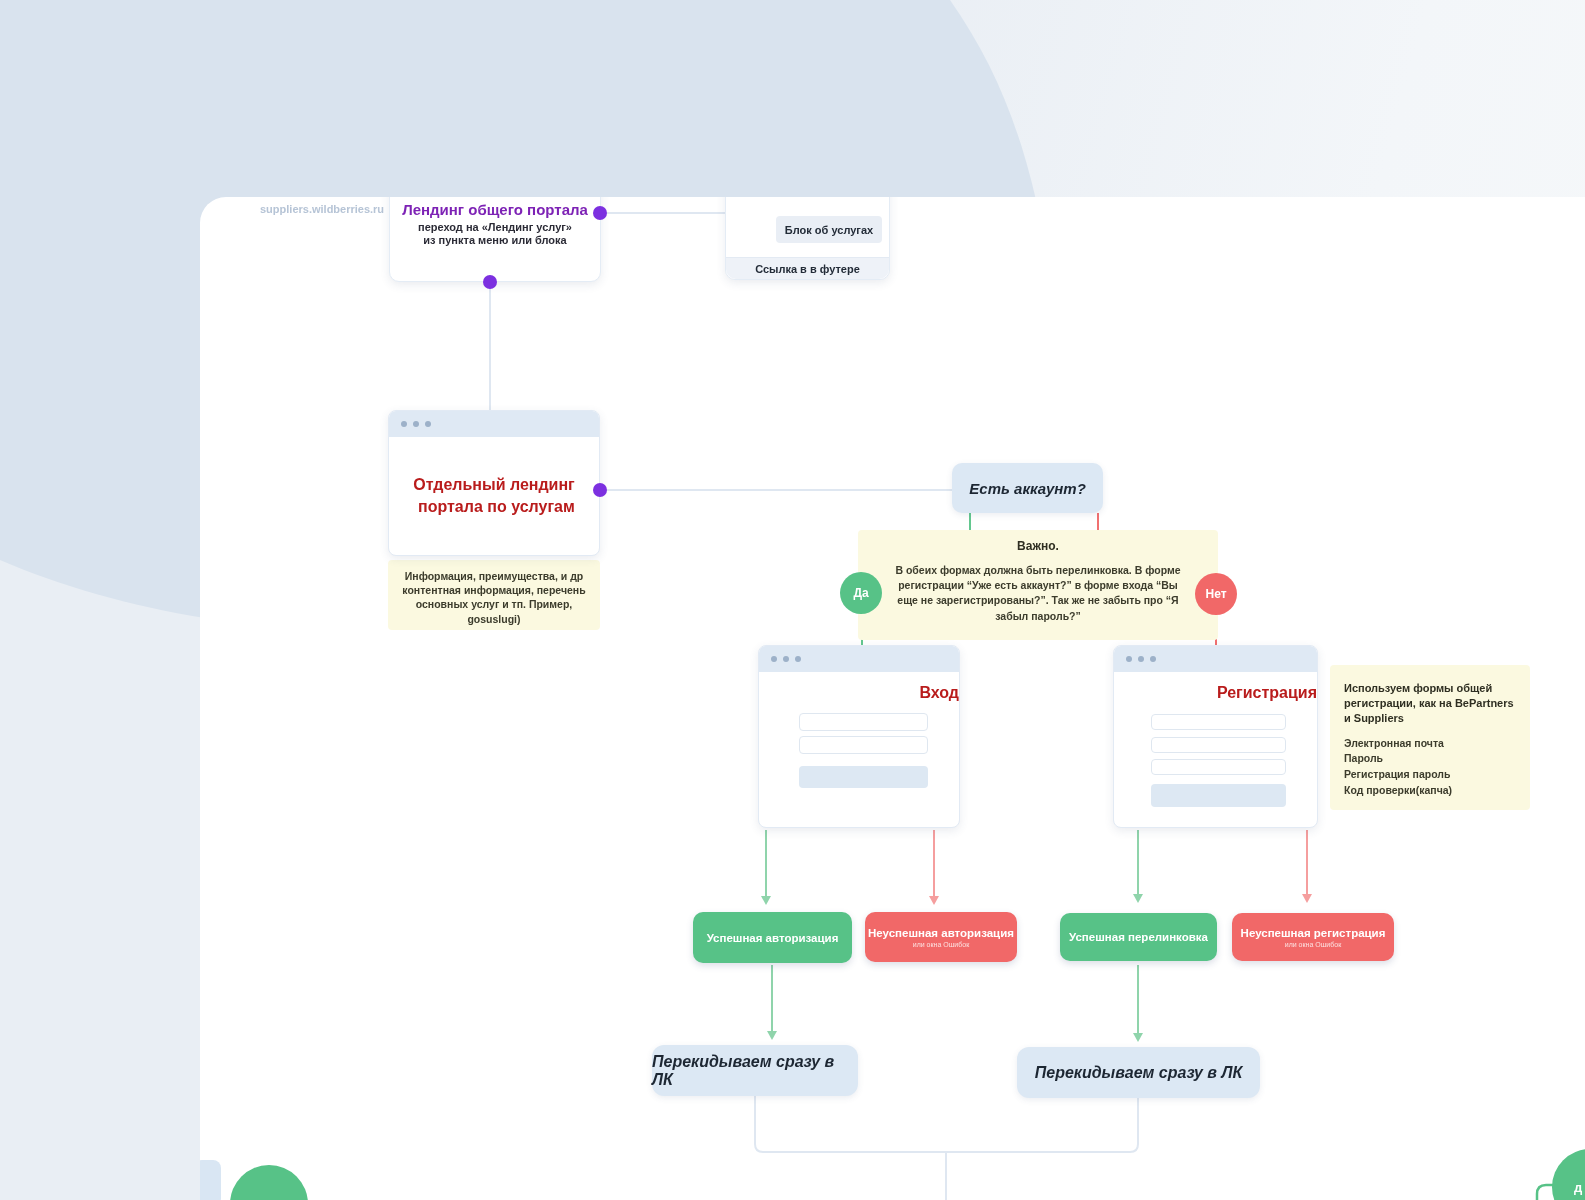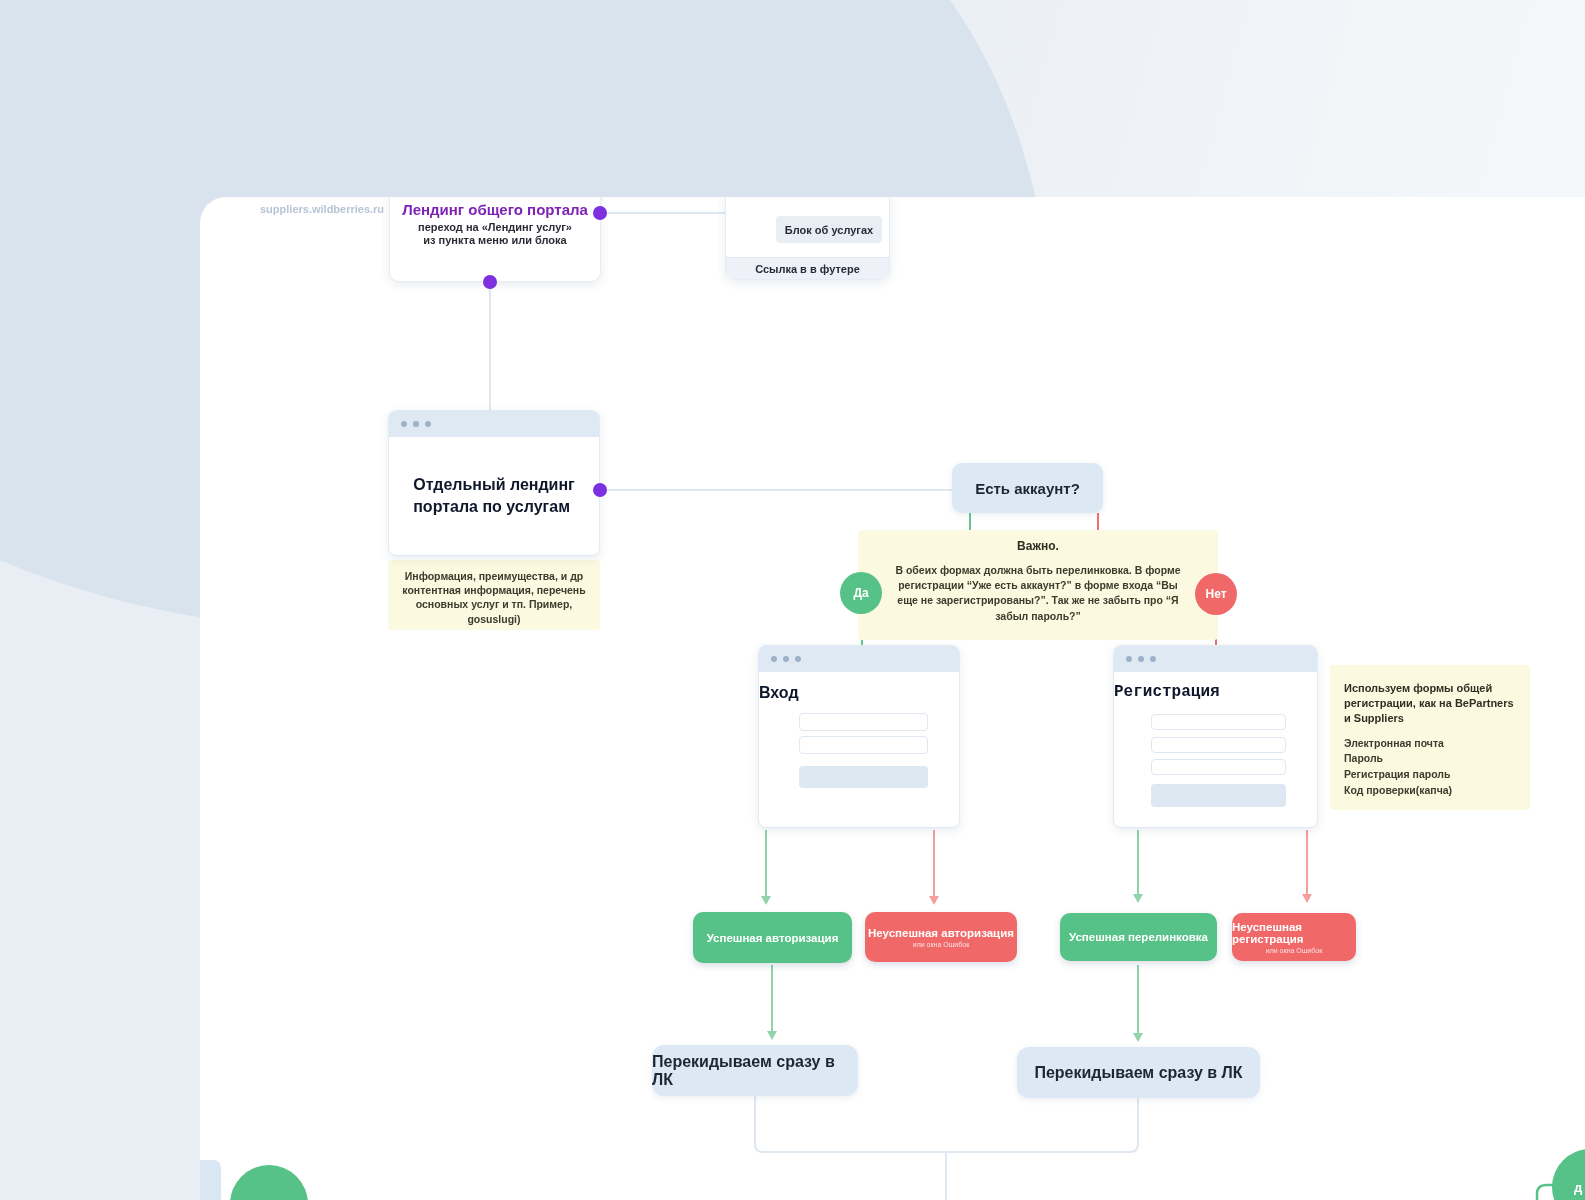--- a/index.html
+++ b/index.html
@@ -12,31 +12,31 @@
   .abs{position:absolute;}
   .connectors{position:absolute;left:0;top:0;z-index:2;}
   .card{position:absolute;background:#fff;border:1px solid #e4ecf5;border-radius:10px;
         box-shadow:0 3px 10px rgba(50,70,110,.10);z-index:3;}
   .window{position:absolute;background:#fff;border:1px solid #e2eaf4;border-radius:8px;
           box-shadow:0 3px 10px rgba(50,70,110,.10);z-index:3;overflow:hidden;}
   .win-header{height:26px;background:#dfe9f4;display:flex;align-items:center;padding-left:12px;gap:6px;}
   .win-dot{width:6px;height:6px;border-radius:50%;background:#9db1c9;}
   .note{position:absolute;background:#fbf9e0;border-radius:4px;z-index:2;color:#3c3c2c;}
   .bluebox{position:absolute;background:#dce8f4;border-radius:10px;display:flex;align-items:center;
-           justify-content:center;font-weight:bold;color:#1d2733;z-index:3;box-shadow:0 2px 6px rgba(60,80,120,.10);}
+           justify-content:center;font-weight:bold;color:#1d2733;z-index:3;box-shadow:0 2px 6px rgba(60,80,120,.10);font-style:italic;}
   .resbox{position:absolute;border-radius:10px;display:flex;flex-direction:column;align-items:center;
           justify-content:center;color:#fff;z-index:3;box-shadow:0 3px 7px rgba(60,80,120,.18);}
   .resbox .lbl{font-size:11.5px;font-weight:600;}
   .resbox .sub{font-size:7px;opacity:.8;margin-top:2px;}
   .green{background:#57c287;}
   .red{background:#f16868;}
   .circle{position:absolute;border-radius:50%;display:flex;align-items:center;justify-content:center;
           color:#fff;font-weight:bold;z-index:4;}
   .pdot{position:absolute;width:14px;height:14px;border-radius:50%;background:#7c30e0;z-index:5;}
-  .wintitle{font-size:16px;font-weight:bold;color:#0f172a;text-align:left;line-height:1.35;}
+  .wintitle{font-size:16px;font-weight:bold;color:#b91c1c;text-align:right;line-height:1.35;}
   .field{position:absolute;background:#fff;border:1px solid #dfe7f0;border-radius:4px;}
   .btnshape{position:absolute;background:#dde8f3;border-radius:4px;}
   .line{fill:none;stroke:#dfe7f1;stroke-width:2;}
   .gline{fill:none;stroke:#63c78f;stroke-width:2;}
   .rline{fill:none;stroke:#f17070;stroke-width:2;}
   .galine{fill:none;stroke:#8fd4ab;stroke-width:2;}
   .raline{fill:none;stroke:#f59e9e;stroke-width:2;}
   .ghead{fill:#8fd4ab;}  .rhead{fill:#f59e9e;}
 </style>
 </head>
@@ -144,21 +144,21 @@
       <div class="field" style="left:40px;top:90px;width:129px;height:18px;"></div>
       <div class="btnshape" style="left:40px;top:120px;width:129px;height:22px;"></div>
     </div>
 
     <div class="window" style="left:913px;top:448px;width:205px;height:183px;">
       <div class="win-header">
         <span class="win-dot"></span>
         <span class="win-dot"></span>
         <span class="win-dot"></span>
       </div>
-      <div class="wintitle abs" style="left:0;top:36px;width:100%;font-family:Liberation Mono, monospace;">Регистрация</div>
+      <div class="wintitle abs" style="left:0;top:36px;width:100%;">Регистрация</div>
       <div class="field" style="left:37px;top:68px;width:135px;height:16px;"></div>
       <div class="field" style="left:37px;top:91px;width:135px;height:16px;"></div>
       <div class="field" style="left:37px;top:113px;width:135px;height:16px;"></div>
       <div class="btnshape" style="left:37px;top:138px;width:135px;height:23px;"></div>
     </div>
 
     <div class="note" style="left:1130px;top:468px;width:200px;height:145px;padding:16px 14px;text-align:left;">
       <div style="font-size:11px;font-weight:bold;line-height:1.35;color:#2f2f22;">Используем формы общей регистрации, как на BePartners и Suppliers</div>
       <div style="margin-top:10px;font-size:10.5px;line-height:1.5;font-weight:600;">
         <div>Электронная почта</div>
@@ -171,21 +171,21 @@
     <div class="resbox green" style="left:493px;top:715px;width:159px;height:51px;">
       <span class="lbl">Успешная авторизация</span>
     </div>
     <div class="resbox red" style="left:665px;top:715px;width:152px;height:50px;">
       <span class="lbl">Неуспешная авторизация</span>
       <span class="sub">или окна Ошибок</span>
     </div>
     <div class="resbox green" style="left:860px;top:716px;width:157px;height:48px;">
       <span class="lbl">Успешная перелинковка</span>
     </div>
-    <div class="resbox red" style="left:1032px;top:716px;width:124px;height:48px;">
+    <div class="resbox red" style="left:1032px;top:716px;width:162px;height:48px;">
       <span class="lbl">Неуспешная регистрация</span>
       <span class="sub">или окна Ошибок</span>
     </div>
 
     <div class="bluebox" style="left:452px;top:848px;width:206px;height:51px;font-size:16px;border-radius:12px;">
       <span>Перекидываем сразу в ЛК</span>
     </div>
     <div class="bluebox" style="left:817px;top:850px;width:243px;height:51px;font-size:16px;border-radius:12px;">
       <span>Перекидываем сразу в ЛК</span>
     </div>

